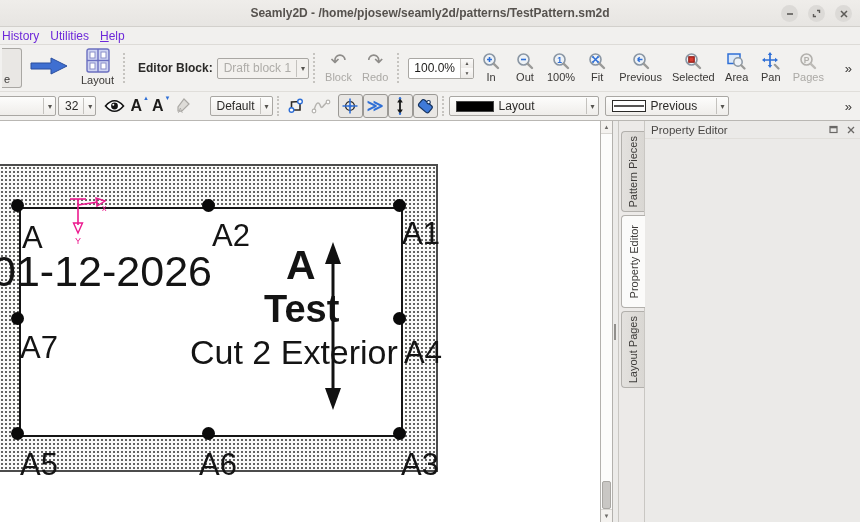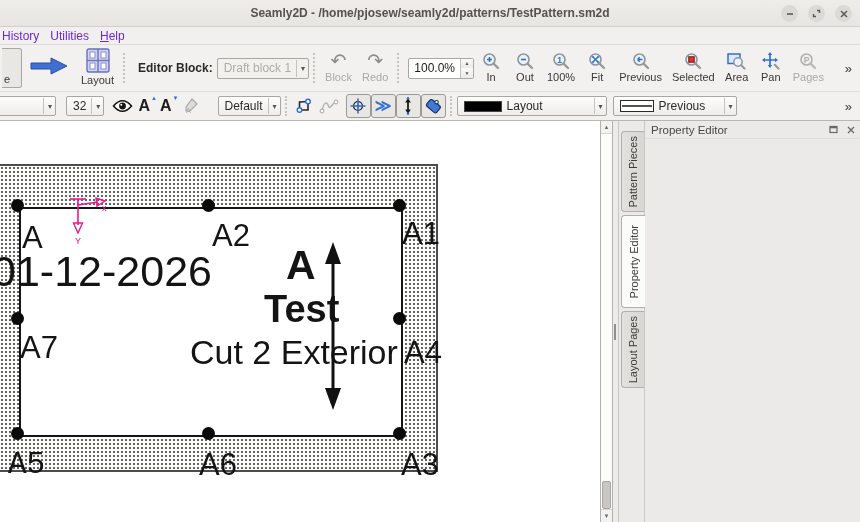--- a/index.html
+++ b/index.html
@@ -300,21 +300,21 @@
       <span class="lbl">Pages</span>
     </div>
     <span class="overflow">»</span>
   </div>
 
   <div class="toolbar tb2">
     <div class="combo" style="width:72px; margin-left:-18px;">
       <span style="flex:1"></span>
       <span class="arrow">▾</span>
     </div>
-    <div class="combo" style="margin-left:10px">
+    <div class="combo" style="margin-left:2px">
       <span>32</span>
       <span class="arrow">▾</span>
     </div>
     <div class="flat-icon" style="margin-left:6px">
       <svg width="21" height="14" viewBox="0 0 21 14">
         <path d="M1.5,7 Q10.5,-3.5 19.5,7 Q10.5,17.5 1.5,7 Z" fill="#fff" stroke="#141414" stroke-width="1.6"></path>
         <circle cx="10.5" cy="7" r="3.4" fill="#141414"></circle>
         <circle cx="9.3" cy="5.8" r="1" fill="#fff"></circle>
       </svg>
     </div>
@@ -403,21 +403,21 @@
       <div class="dot" style="left:393px; top:191px;"></div>
       <div class="dot" style="left:11px;  top:306px;"></div>
       <div class="dot" style="left:202px; top:306px;"></div>
       <div class="dot" style="left:393px; top:306px;"></div>
 
       <span class="plabel" style="left:22px;  top:101px;">A</span>
       <span class="plabel" style="left:212px; top:99px;">A2</span>
       <span class="plabel" style="left:402px; top:97px;">A1</span>
       <span class="plabel" style="left:20px;  top:211px;">A7</span>
       <span class="plabel" style="left:404px; top:216px;">A4</span>
-      <span class="plabel" style="left:8px;  top:328px;font-family:Liberation Mono, monospace;">A5</span>
+      <span class="plabel" style="left:20px;  top:328px;">A5</span>
       <span class="plabel" style="left:199px; top:328px;">A6</span>
       <span class="plabel" style="left:401px; top:328px;text-align:center;">A3</span>
 
       <span class="txt-date">01-12-2026</span>
       <span class="txt-letter">A</span>
       <span class="txt-name">Test</span>
       <span class="txt-cut">Cut 2 Exterior</span>
 
       <svg style="position:absolute; left:320px; top:119px;" width="26" height="172" viewBox="0 0 26 172">
         <line x1="13" y1="16" x2="13" y2="156" stroke="#111" stroke-width="3"></line>

